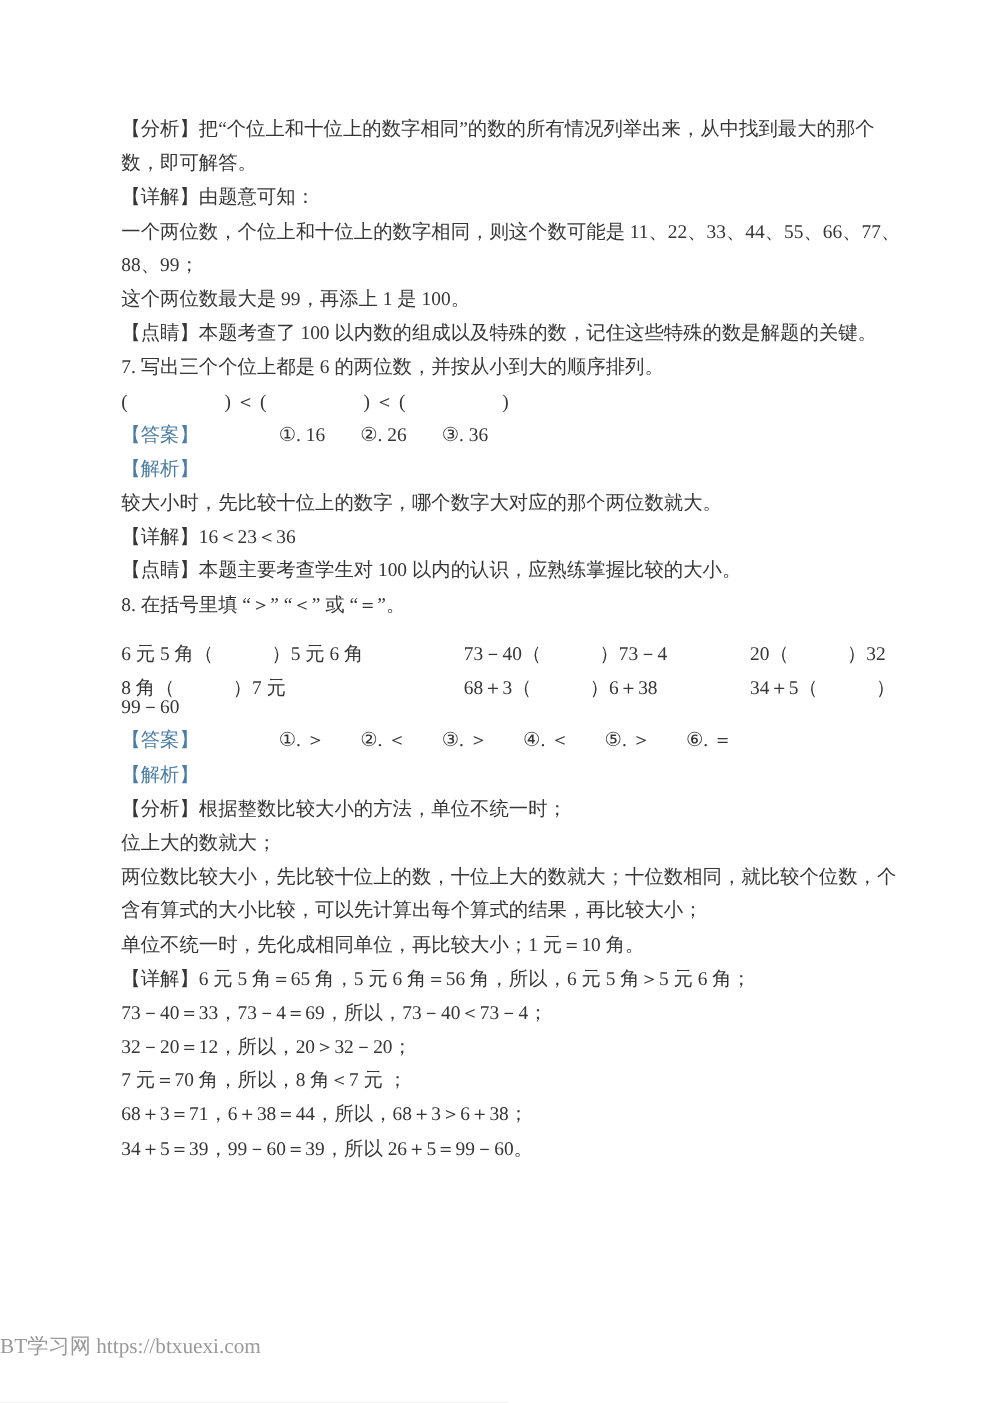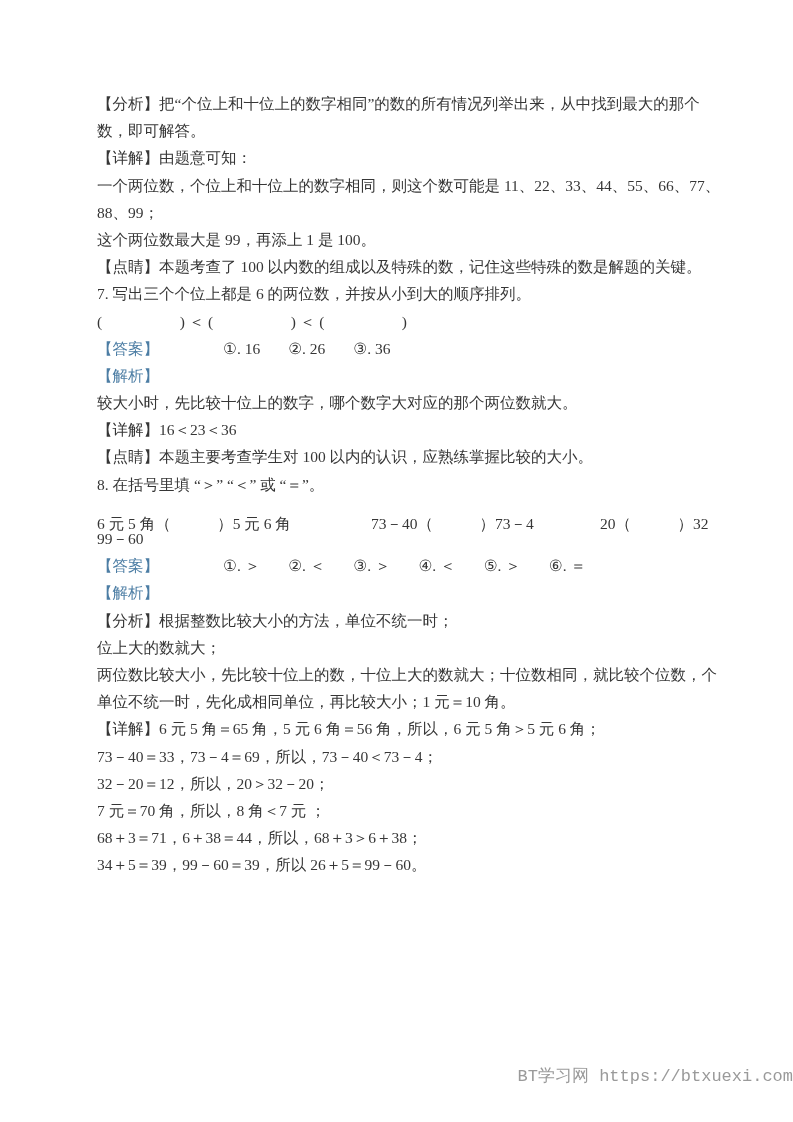--- a/index.html
+++ b/index.html
@@ -21,22 +21,22 @@
     white-space:pre;
   }
   .line.label .blue,.line.answer .blue{color:var(--label-blue,#4c7da4);}
   .answer-items{display:inline-flex;gap:28px;margin-left:64px;}
   .line.cols .col{position:absolute;top:12px;}
   .line.cols .col1{left:0;}
   .line.cols .col2{left:250px;margin-left:24px;}
   .line.cols .col3{left:479px;margin-left:24px;}
   .footer{
     position:absolute;left:0;top:1066px;width:100%;
-    text-align:right;
-    font-family:Liberation Mono, monospace;
+    text-align:left;
+    font-family:Liberation Serif, serif;
     font-size:17px;line-height:22px;
     color:var(--footer-gray,#9a9a9a);
   }
 </style>
 </head>
 <body>
 
 <div class="page" style="background: rgb(255, 255, 255);">
   <div class="content">
       <div class="line text">【分析】把“个位上和十位上的数字相同”的数的所有情况列举出来，从中找到最大的那个</div>
@@ -48,26 +48,28 @@
       <div class="line text">【点睛】本题考查了 100 以内数的组成以及特殊的数，记住这些特殊的数是解题的关键。</div>
       <div class="line text">7. 写出三个个位上都是 6 的两位数，并按从小到大的顺序排列。</div>
       <div class="line text">(　　　　　) ＜ (　　　　　) ＜ (　　　　　)</div>
       <div class="line answer"><span class="blue">【答案】</span><span class="answer-items"><span>①. 16</span><span>②. 26</span><span>③. 36</span></span></div>
       <div class="line label"><span class="blue">【解析】</span></div>
       <div class="line text">较大小时，先比较十位上的数字，哪个数字大对应的那个两位数就大。</div>
       <div class="line text">【详解】16＜23＜36</div>
       <div class="line text">【点睛】本题主要考查学生对 100 以内的认识，应熟练掌握比较的大小。</div>
       <div class="line text">8. 在括号里填 “＞” “＜” 或 “＝”。</div>
       <div class="line cols"><span class="col col1">6 元 5 角（　　　）5 元 6 角</span><span class="col col2">73－40（　　　）73－4</span><span class="col col3">20（　　　）32</span></div>
+      <div class="line cols"><span class="col col1">8 角（　　　）7 元</span><span class="col col2">68＋3（　　　）6＋38</span><span class="col col3">34＋5（　　　）</span></div>
       <div class="line text">99－60</div>
       <div class="line answer"><span class="blue">【答案】</span><span class="answer-items"><span>①. ＞</span><span>②. ＜</span><span>③. ＞</span><span>④. ＜</span><span>⑤. ＞</span><span>⑥. ＝</span></span></div>
       <div class="line label"><span class="blue">【解析】</span></div>
       <div class="line text">【分析】根据整数比较大小的方法，单位不统一时；</div>
       <div class="line text">位上大的数就大；</div>
       <div class="line text">两位数比较大小，先比较十位上的数，十位上大的数就大；十位数相同，就比较个位数，个</div>
+      <div class="line text">含有算式的大小比较，可以先计算出每个算式的结果，再比较大小；</div>
       <div class="line text">单位不统一时，先化成相同单位，再比较大小；1 元＝10 角。</div>
       <div class="line text">【详解】6 元 5 角＝65 角，5 元 6 角＝56 角，所以，6 元 5 角＞5 元 6 角；</div>
       <div class="line text">73－40＝33，73－4＝69，所以，73－40＜73－4；</div>
       <div class="line text">32－20＝12，所以，20＞32－20；</div>
       <div class="line text">7 元＝70 角，所以，8 角＜7 元 ；</div>
       <div class="line text">68＋3＝71，6＋38＝44，所以，68＋3＞6＋38；</div>
       <div class="line text">34＋5＝39，99－60＝39，所以 26＋5＝99－60。</div>
     </div>
   <div class="footer">
     <span>BT学习网 https://btxuexi.com</span>

